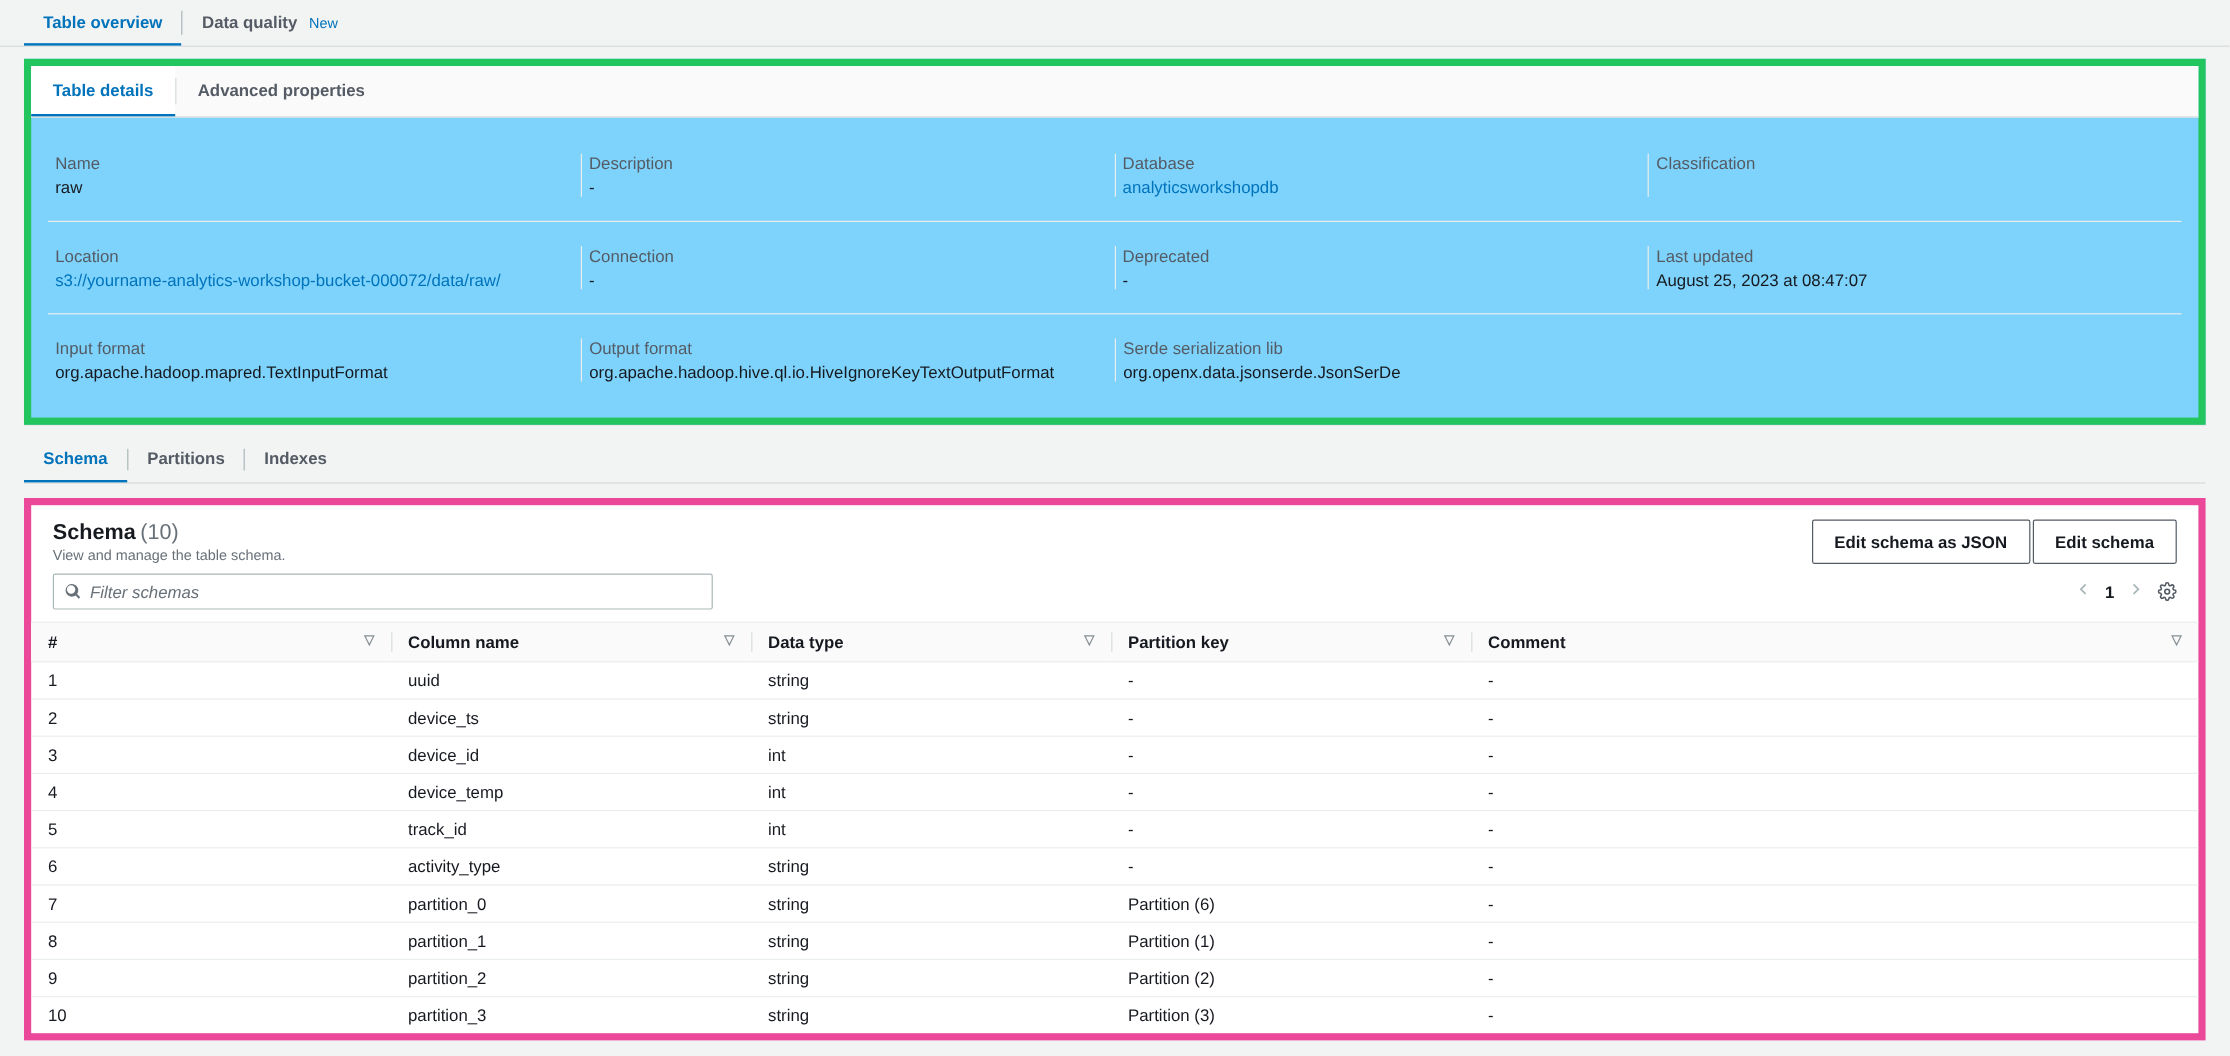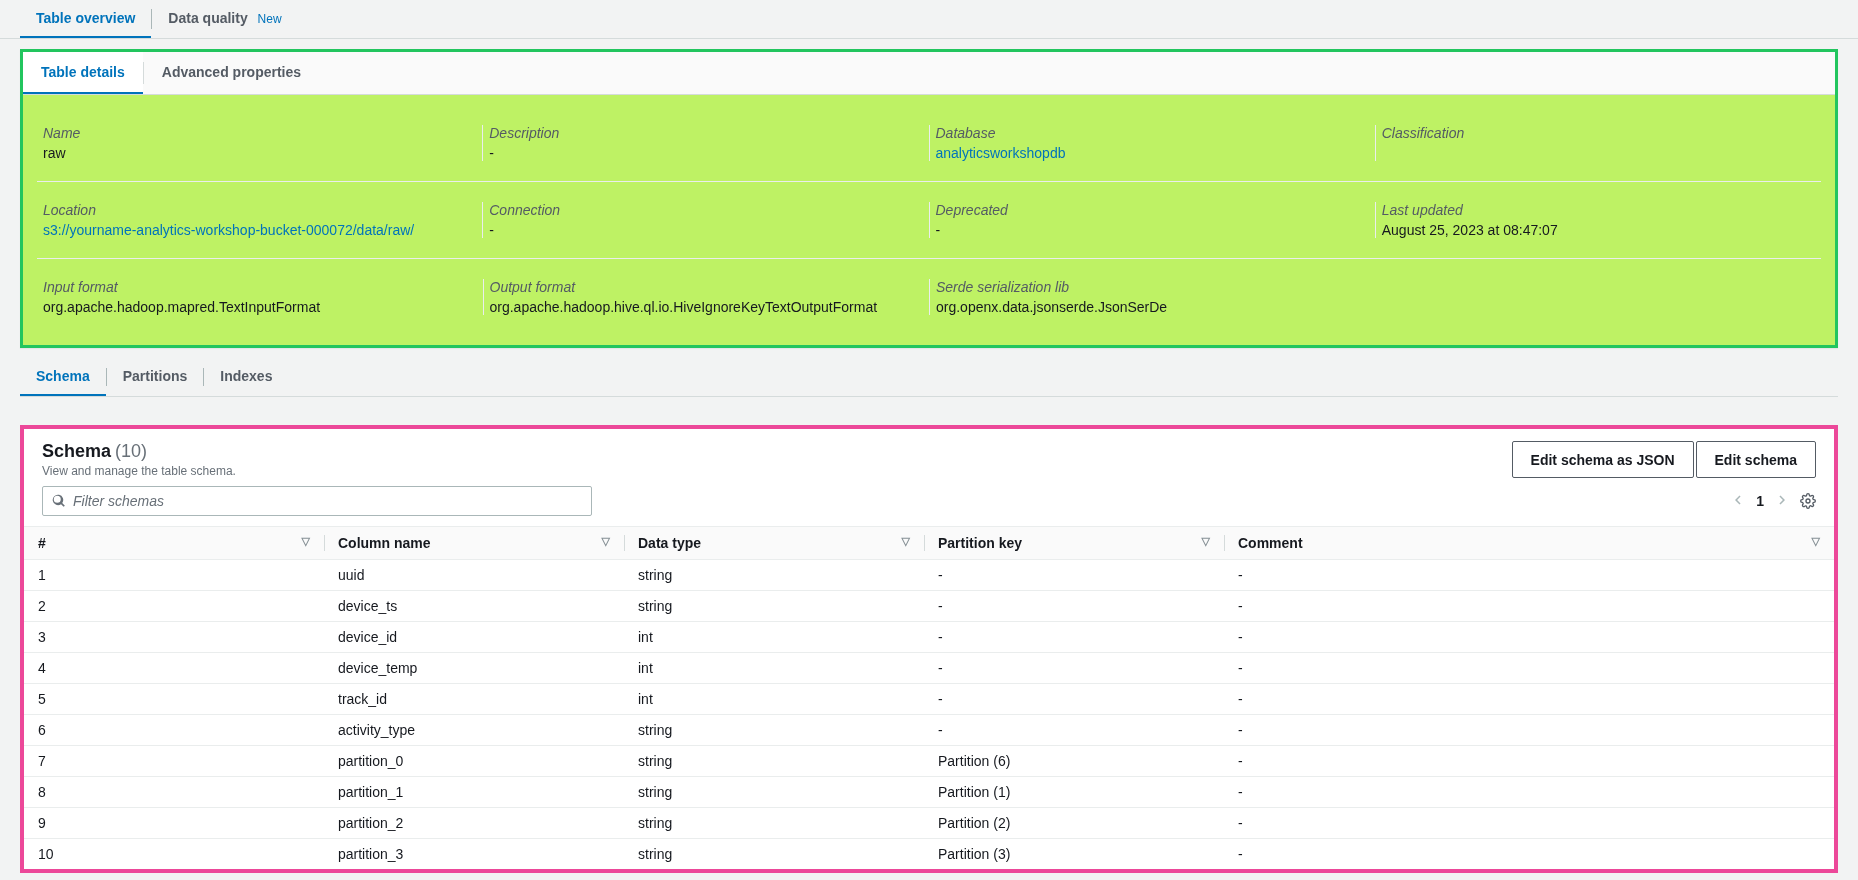--- a/index.html
+++ b/index.html
@@ -42,22 +42,22 @@
     .badge-new {
       color: #0073bb;
       font-size: 12px;
       font-weight: 400;
       margin-left: 6px;
     }
 
     
     .card {
       margin: 10px 20px;
-      background: #bef264;
-      border: 3px solid #22c55e;
+      background: #7dd3fc;
+      border: 6px solid #22c55e;
       border-radius: 0;
       box-shadow: 0 1px 1px rgba(0,0,0,0.05);
     }
 
     
     .sub-tabs {
       display: flex;
       border-bottom: 1px solid #d5dbdb;
       background: #fafafa;
     }
@@ -93,21 +93,20 @@
       flex: 1;
       padding-left: 6px;
       padding-right: 20px;
       border-left: 1px solid #eaeded;
     }
     .detail-cell:first-child { border-left: none; }
     .detail-label {
       color: #545b64;
       font-size: 14px;
       margin-bottom: 4px;
-      font-style: italic;
     }
     .detail-value {
       color: #16191f;
       font-size: 14px;
     }
     .detail-value a { color: #0073bb; text-decoration: none; }
 
     
     .schema-section {
       margin: 10px 20px 20px 20px;
@@ -130,22 +129,22 @@
     }
     .schema-tab-sep {
       width: 1px;
       background: #aab7b8;
       margin: 8px 0;
       height: 18px;
       align-self: center;
     }
     .schema-panel {
       background: #fff;
-      border: 4px solid #ec4899;
-      margin-top: 28px;
+      border: 6px solid #ec4899;
+      margin-top: 12px;
     }
     .schema-header {
       display: flex;
       justify-content: space-between;
       padding: 12px 18px 0 18px;
     }
     .schema-title-wrap { }
     .schema-title {
       font-size: 18px;
       font-weight: 700;

